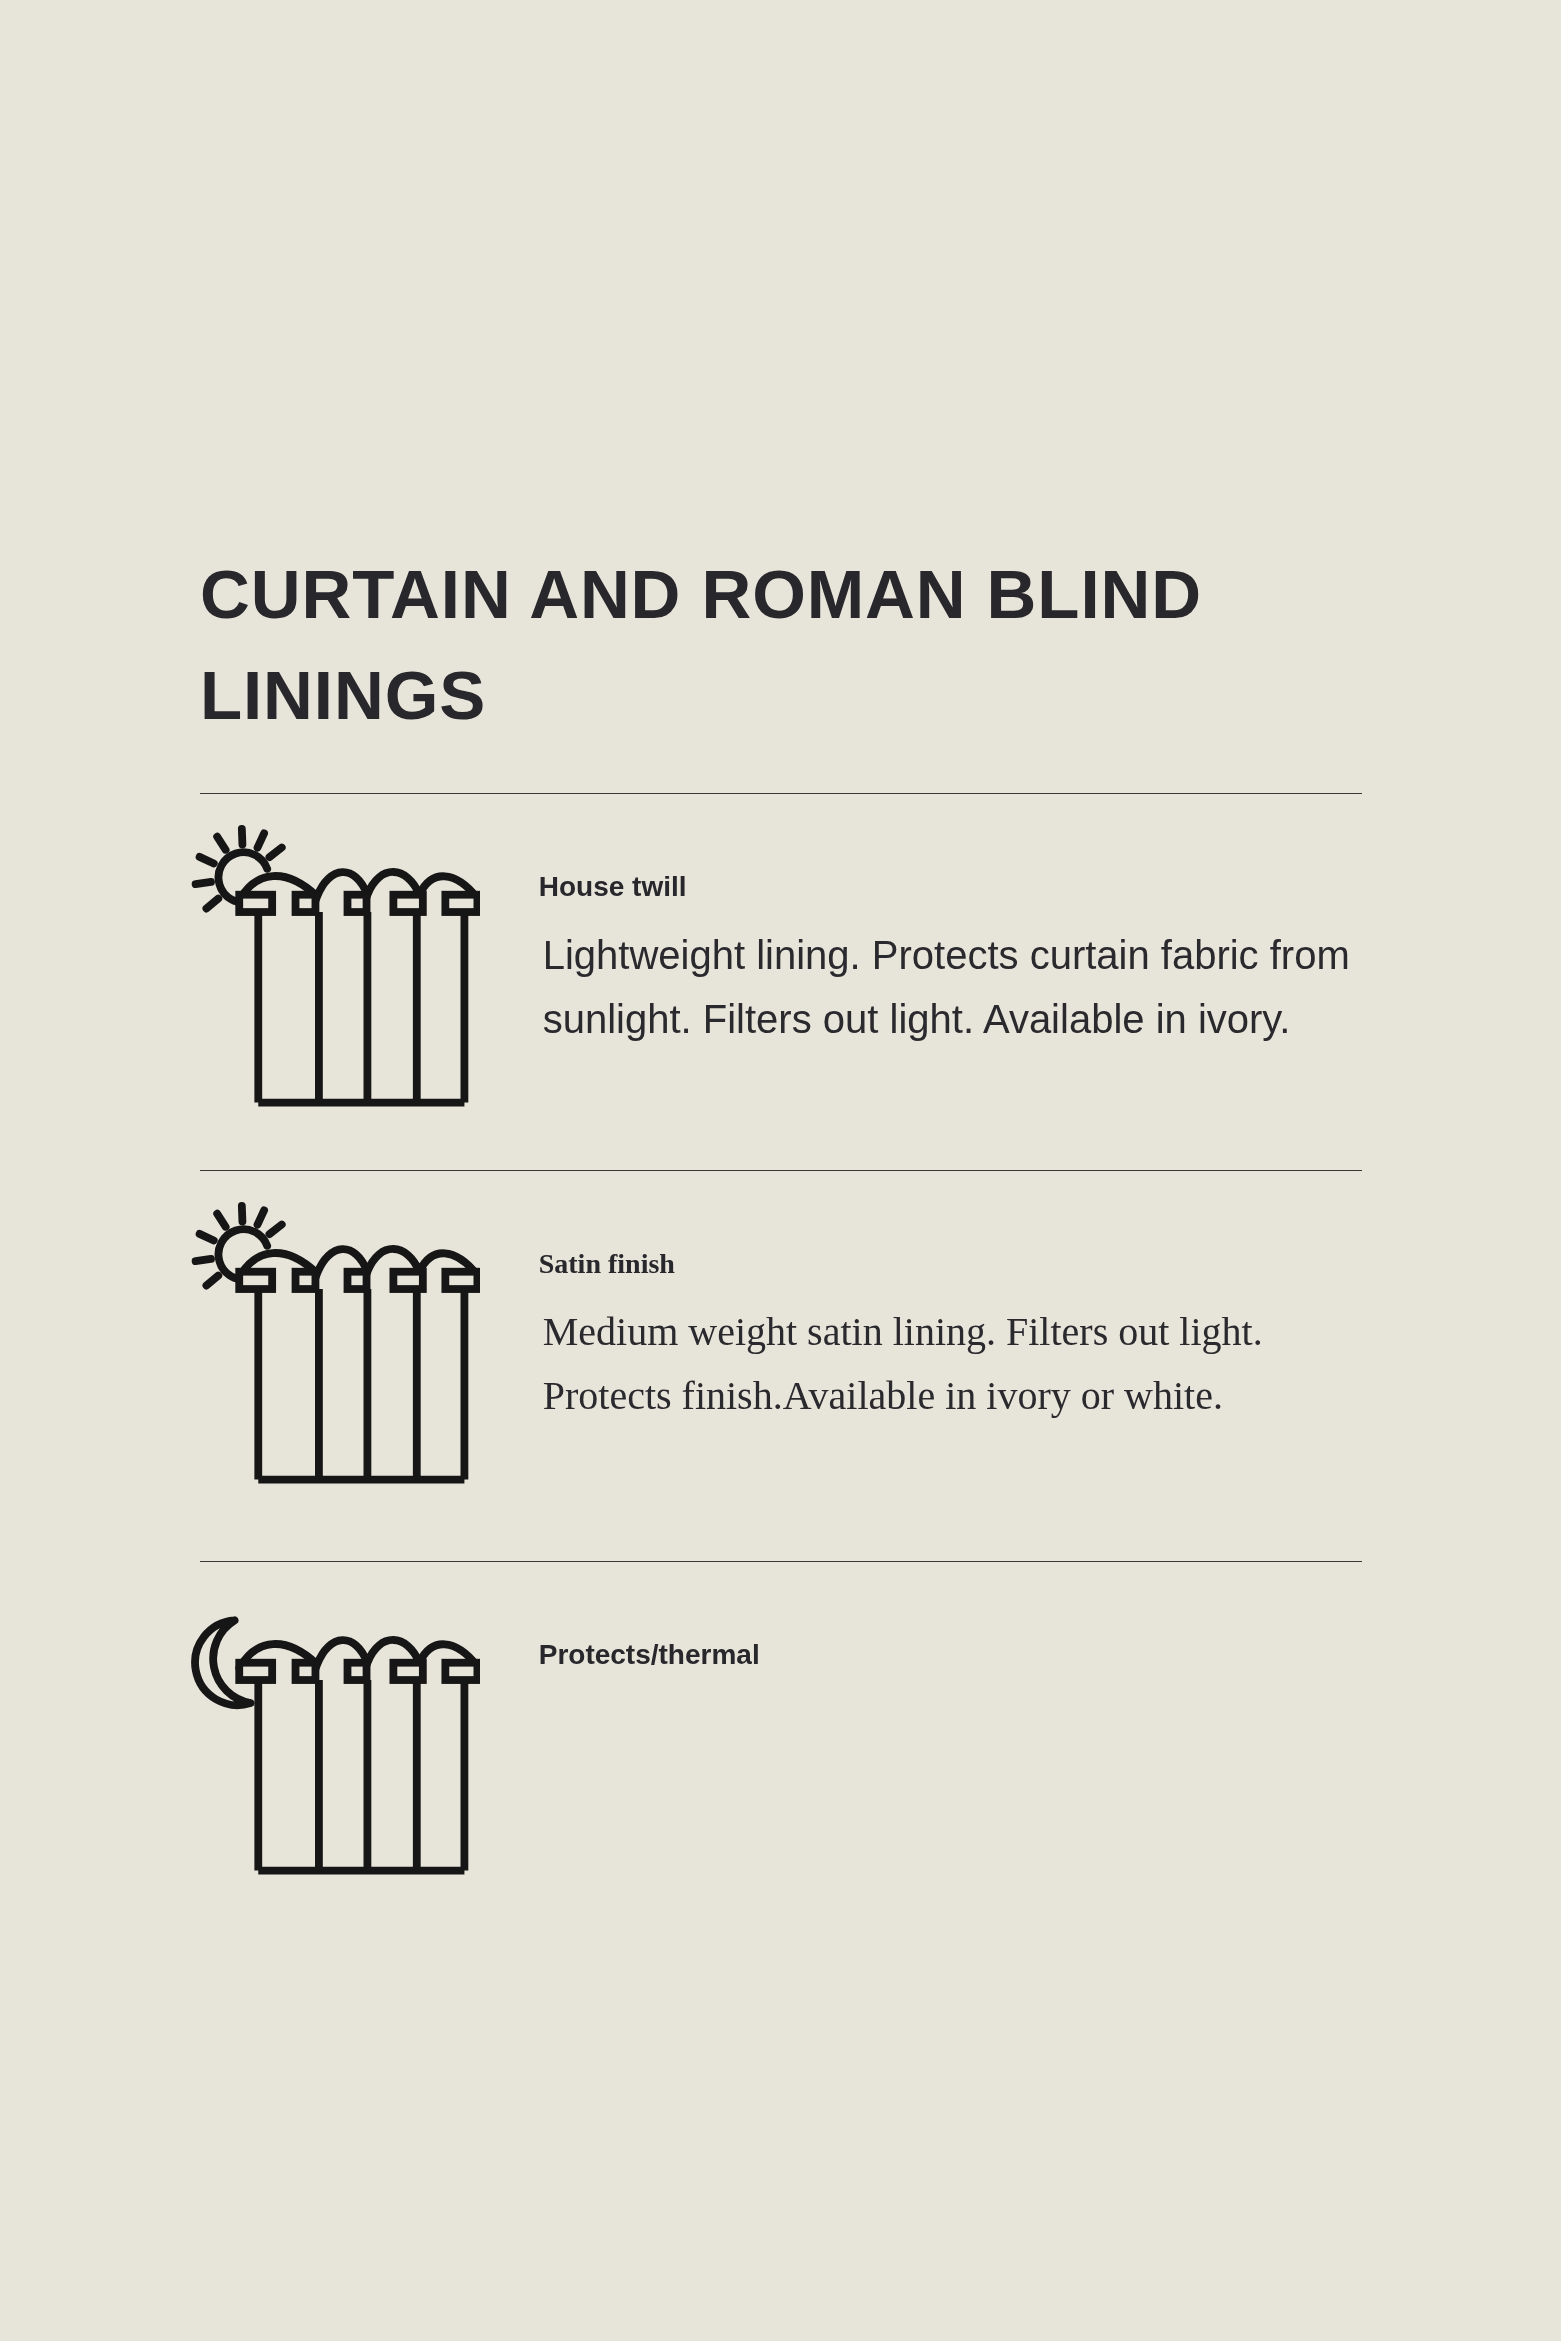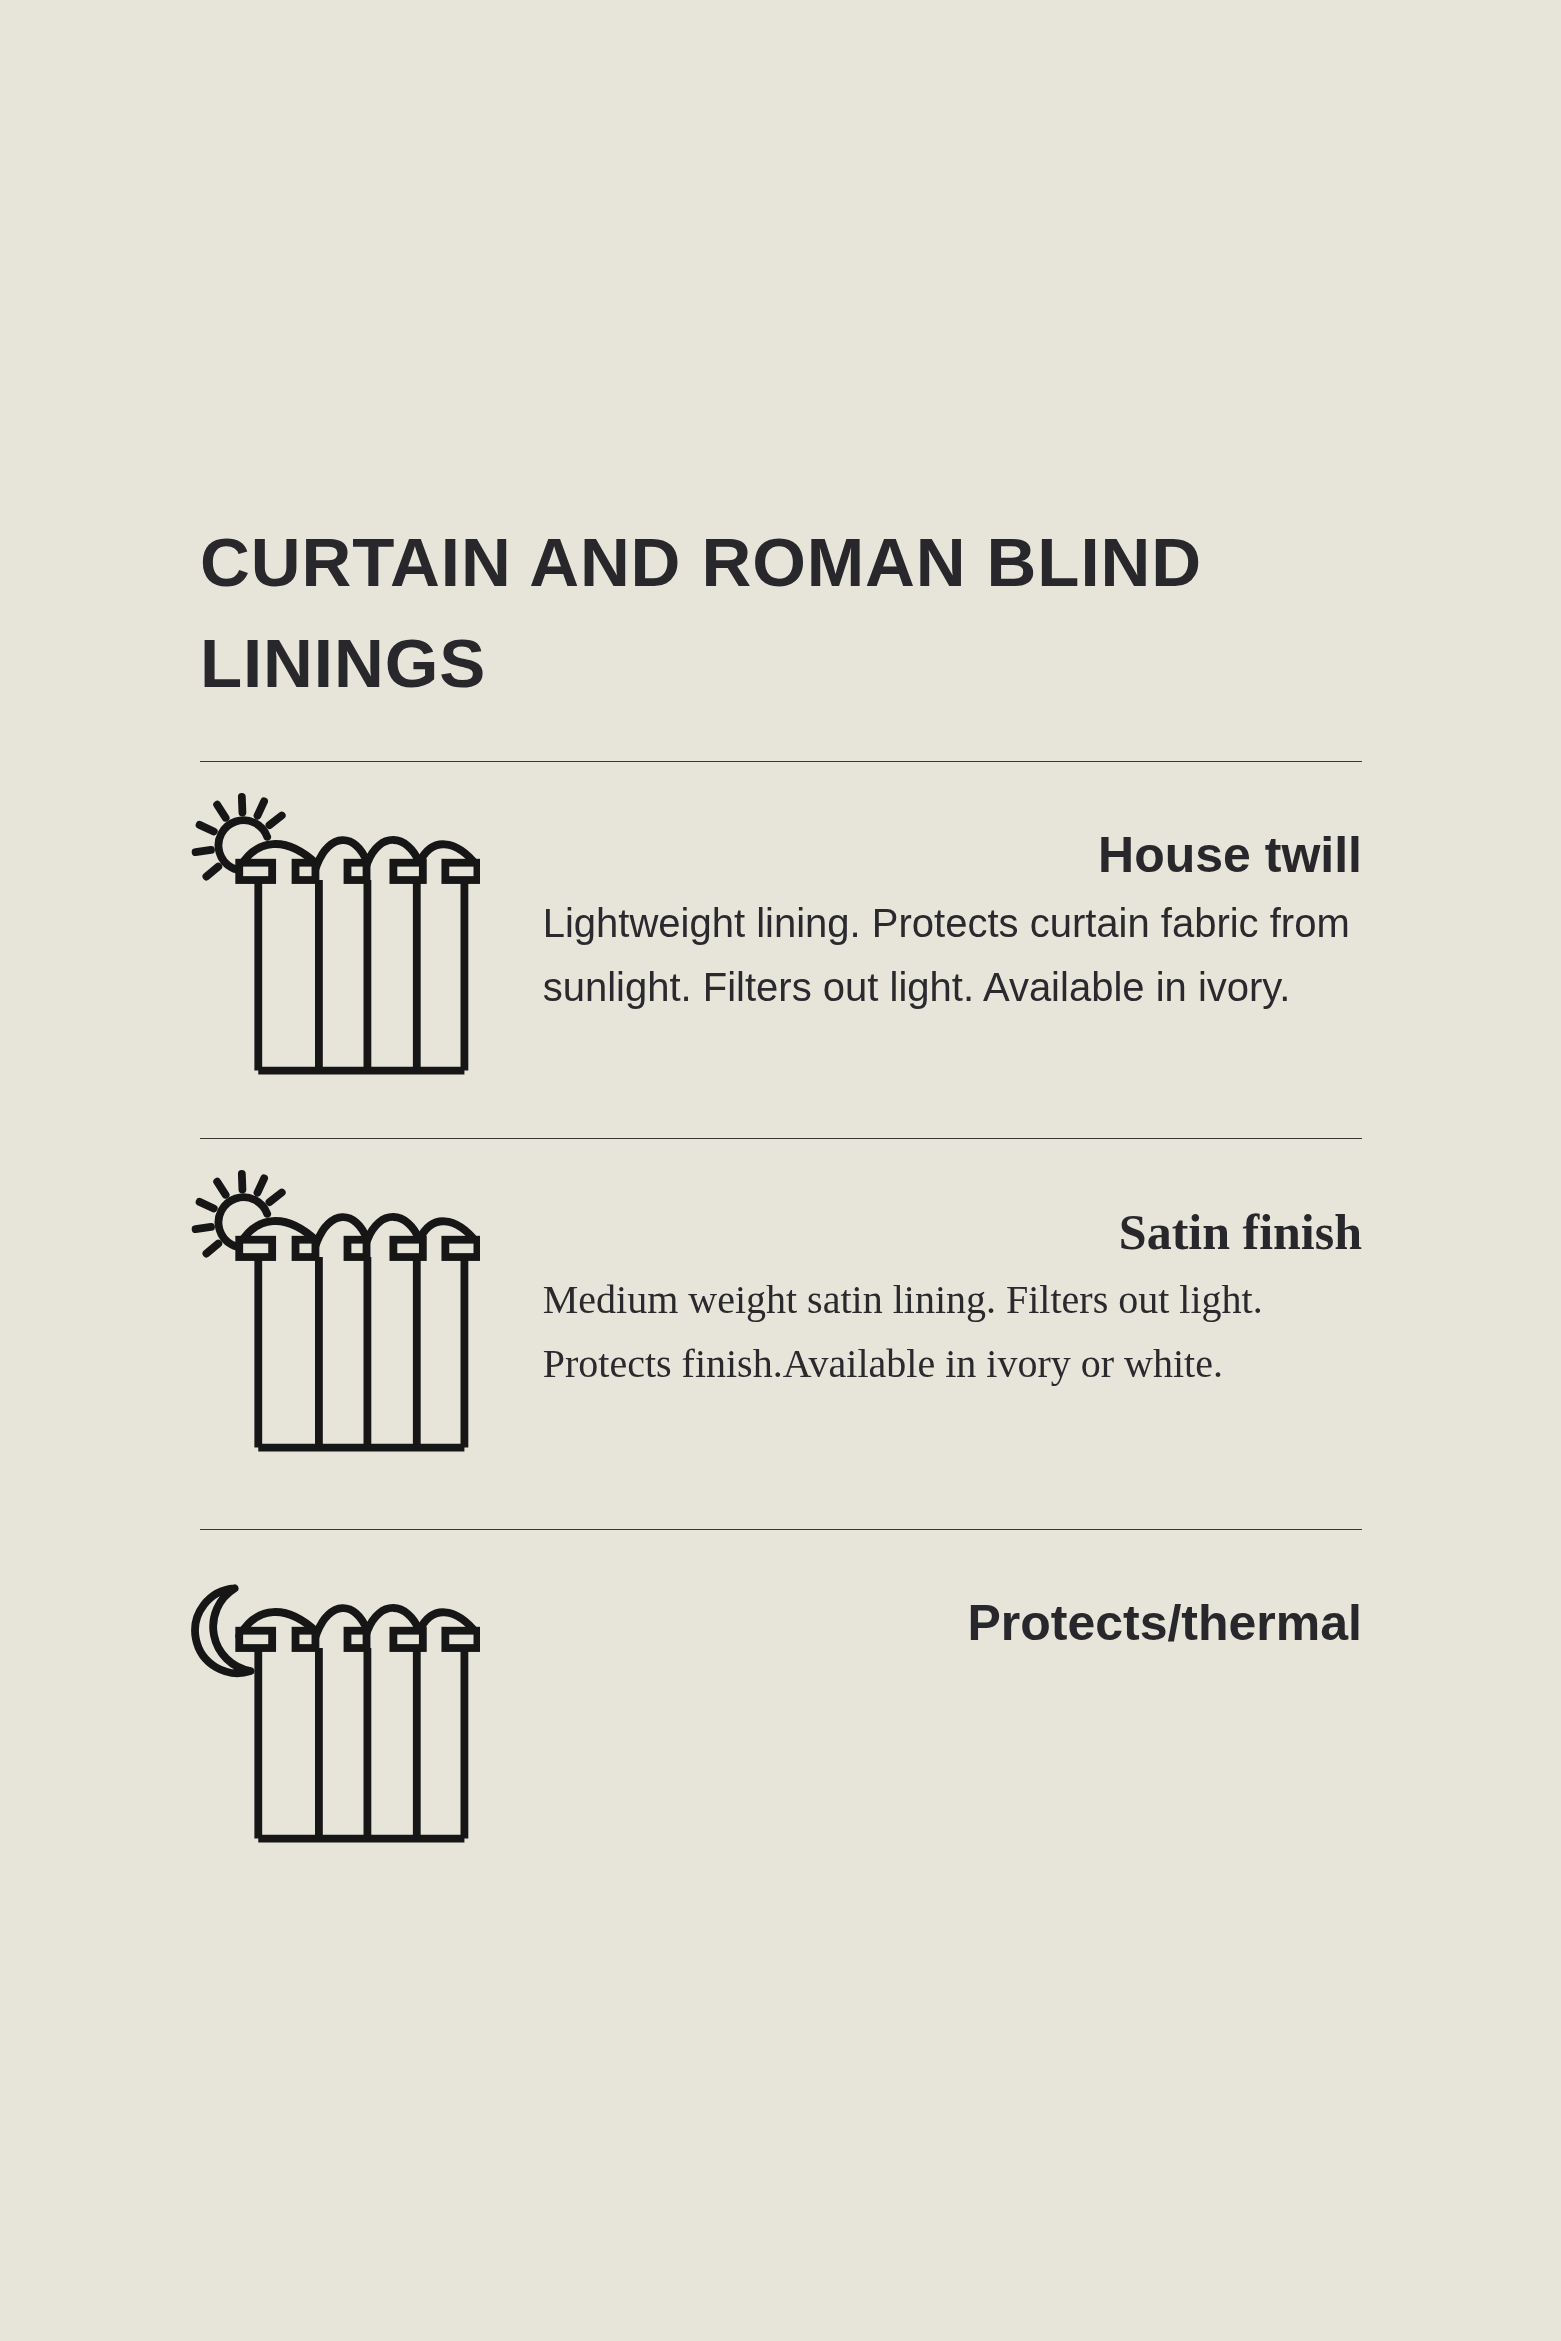--- a/index.html
+++ b/index.html
@@ -2,32 +2,32 @@
 <html style="font-size:14px"><head>
 <meta charset="utf-8">
 <style>
   html,body{margin:0;padding:0;}
   body{
     width:1561px;height:2342px;position:relative;
     background:#e7e4da;
     font-family:"Liberation Sans",sans-serif;
     -webkit-font-smoothing:antialiased;
   }
-  main{position:absolute;left:200px;top:512px;width:1162px;}
+  main{position:absolute;left:200px;top:544px;width:1162px;}
   h1{
     font-weight:bold;font-size:69px;line-height:101px;letter-spacing:0.9px;
     color:#28272b;margin:0 0 47px 0;max-width:1093px;
   }
   section.row{display:flex;align-items:flex-start;border-top:1.7px solid #3a3833;}
   #section-1{min-height:376px;}
   #section-2{min-height:390px;font-family:Liberation Serif, serif;}
   .icon-wrap{flex:none;width:291px;margin:26px 59px 0 -11.3px;}
   .icon-wrap svg{display:block;width:291px;height:288px;}
   .text{width:833px;padding-top:61px;font-size:40px;line-height:64px;color:#2a292d;}
-  .text h3{font-size:50px;line-height:64px;font-weight:bold;color:#28272b;margin:0;text-align:right;}
+  .text h3{font-size:28px;line-height:64px;font-weight:bold;color:#28272b;margin:0;}
   .text p{margin:4px;}
   .stroke{fill:none;stroke:#161616;stroke-width:9;}
   .tab{fill:#e7e4da;stroke:#161616;stroke-width:9;}
 </style>
 </head>
 <body>
 
 <main>
 
   <h1>CURTAIN AND ROMAN BLIND LININGS</h1>

